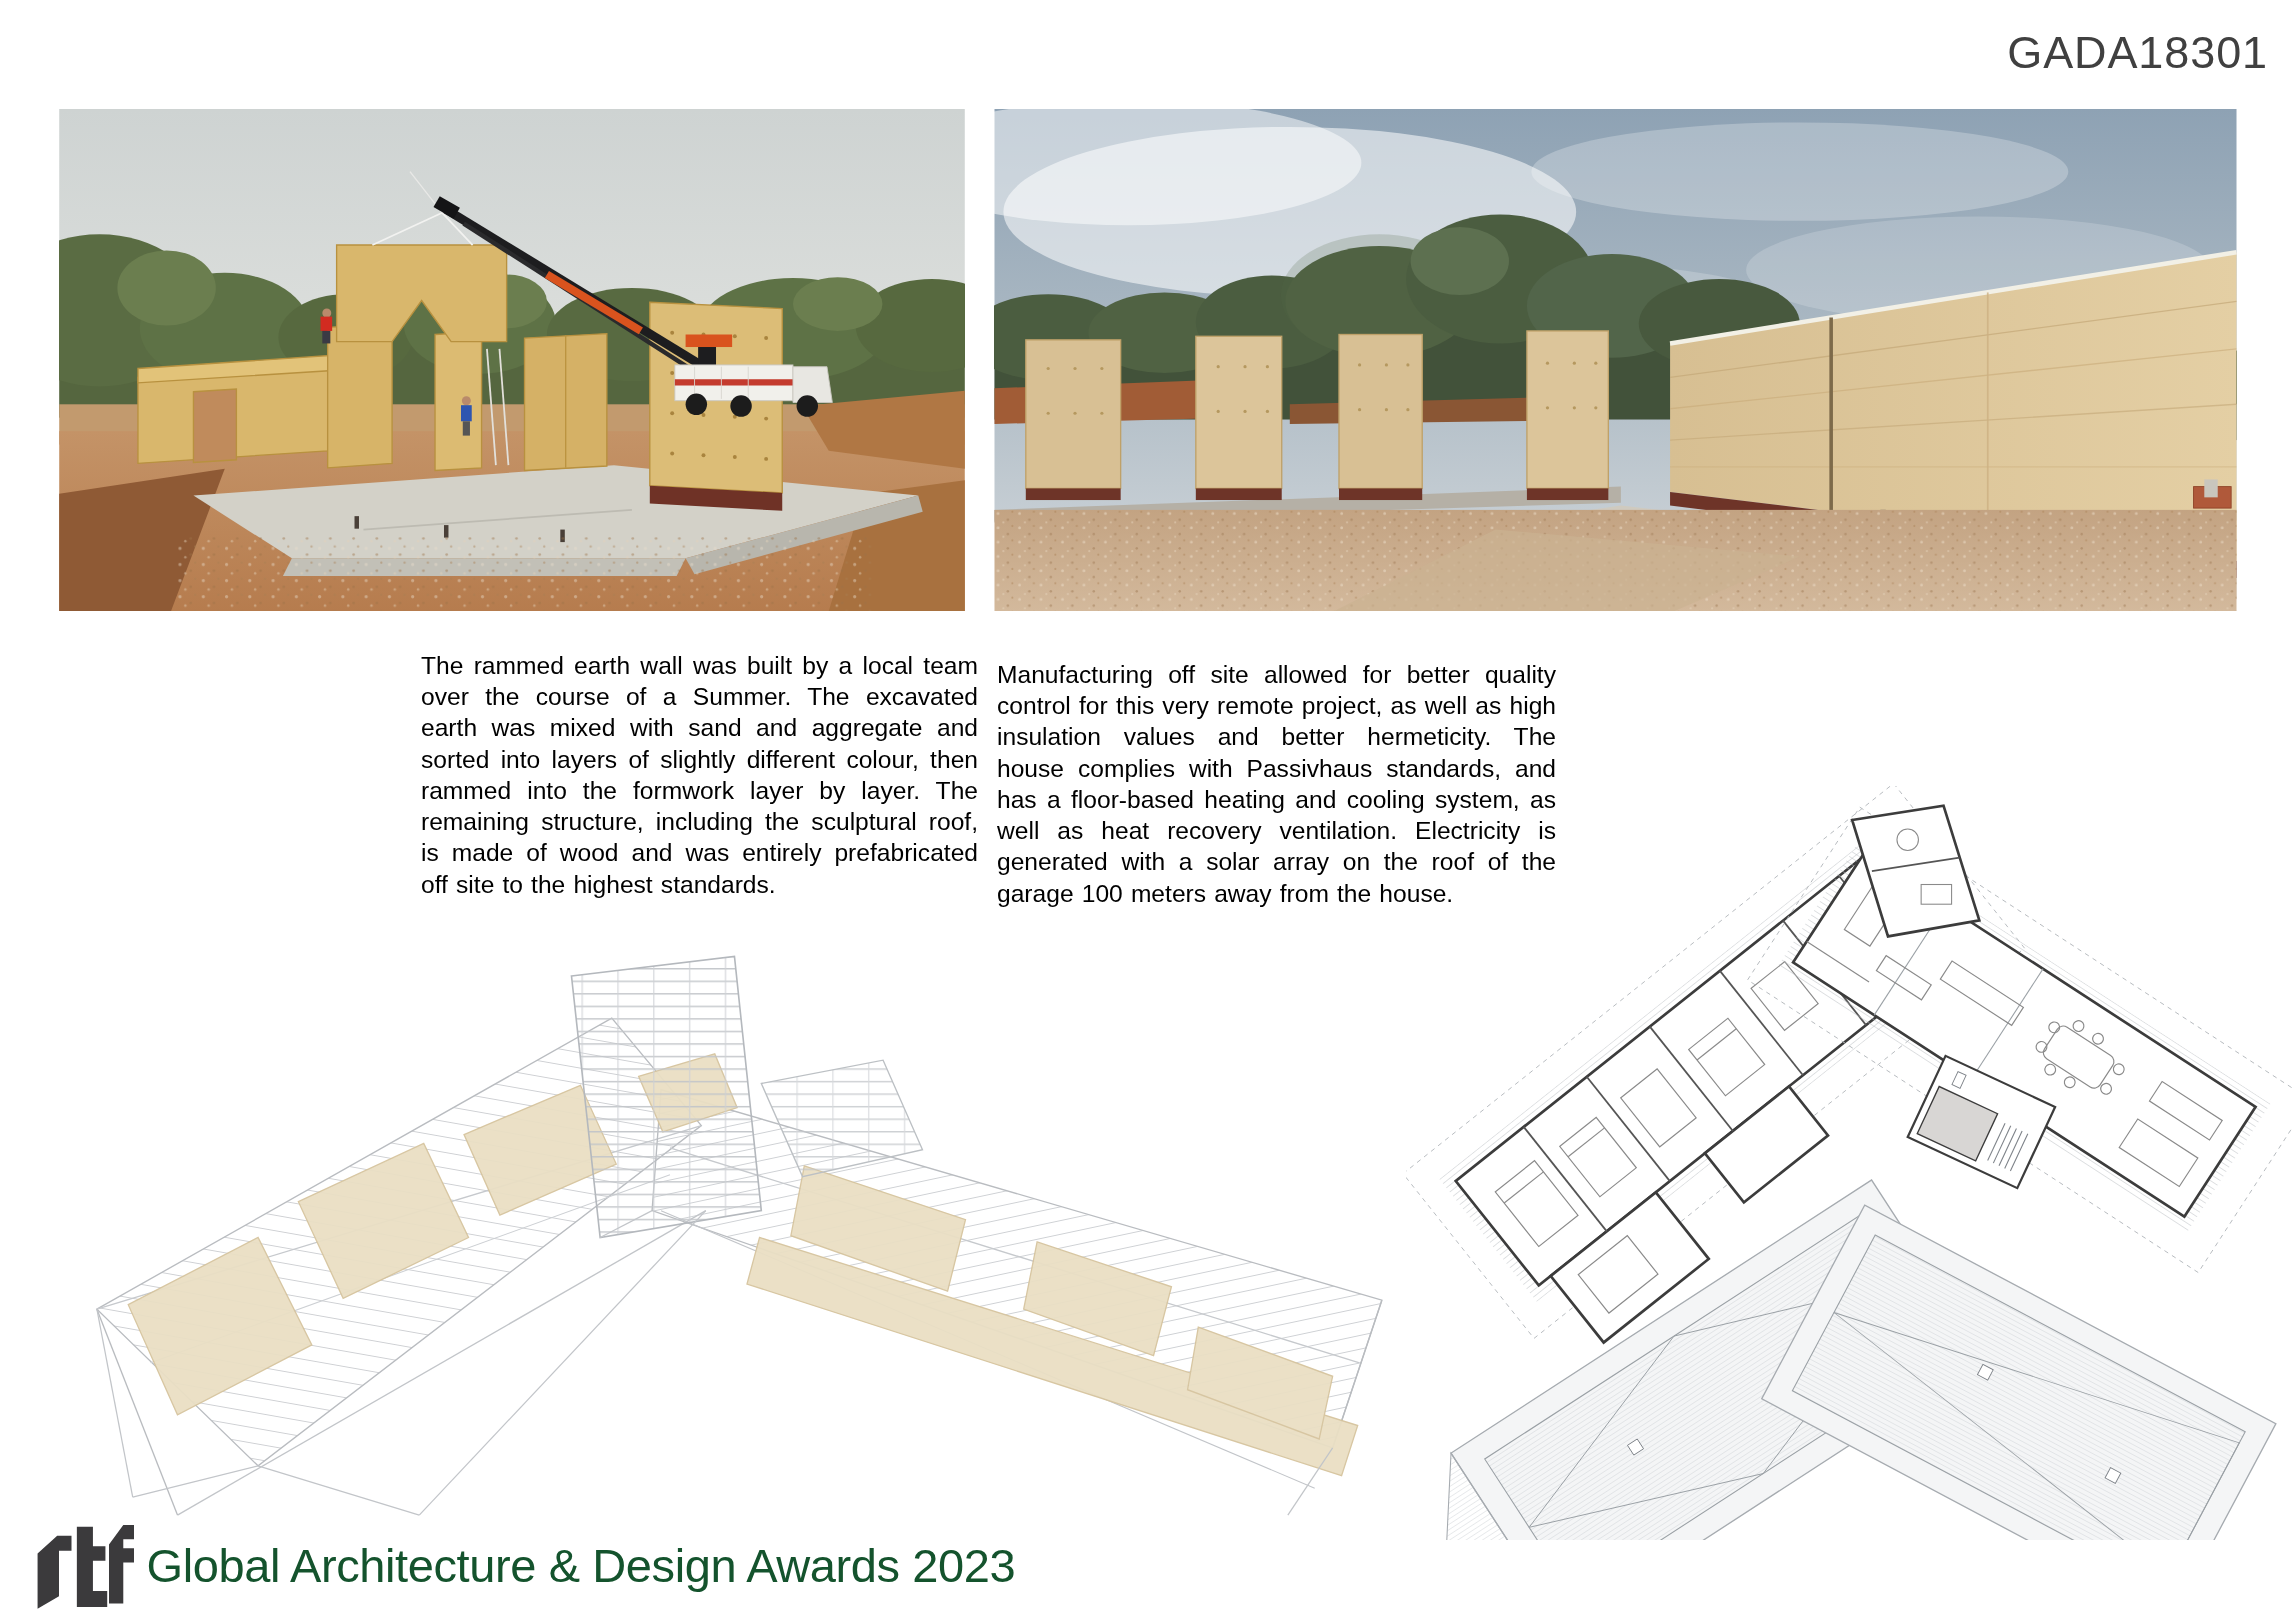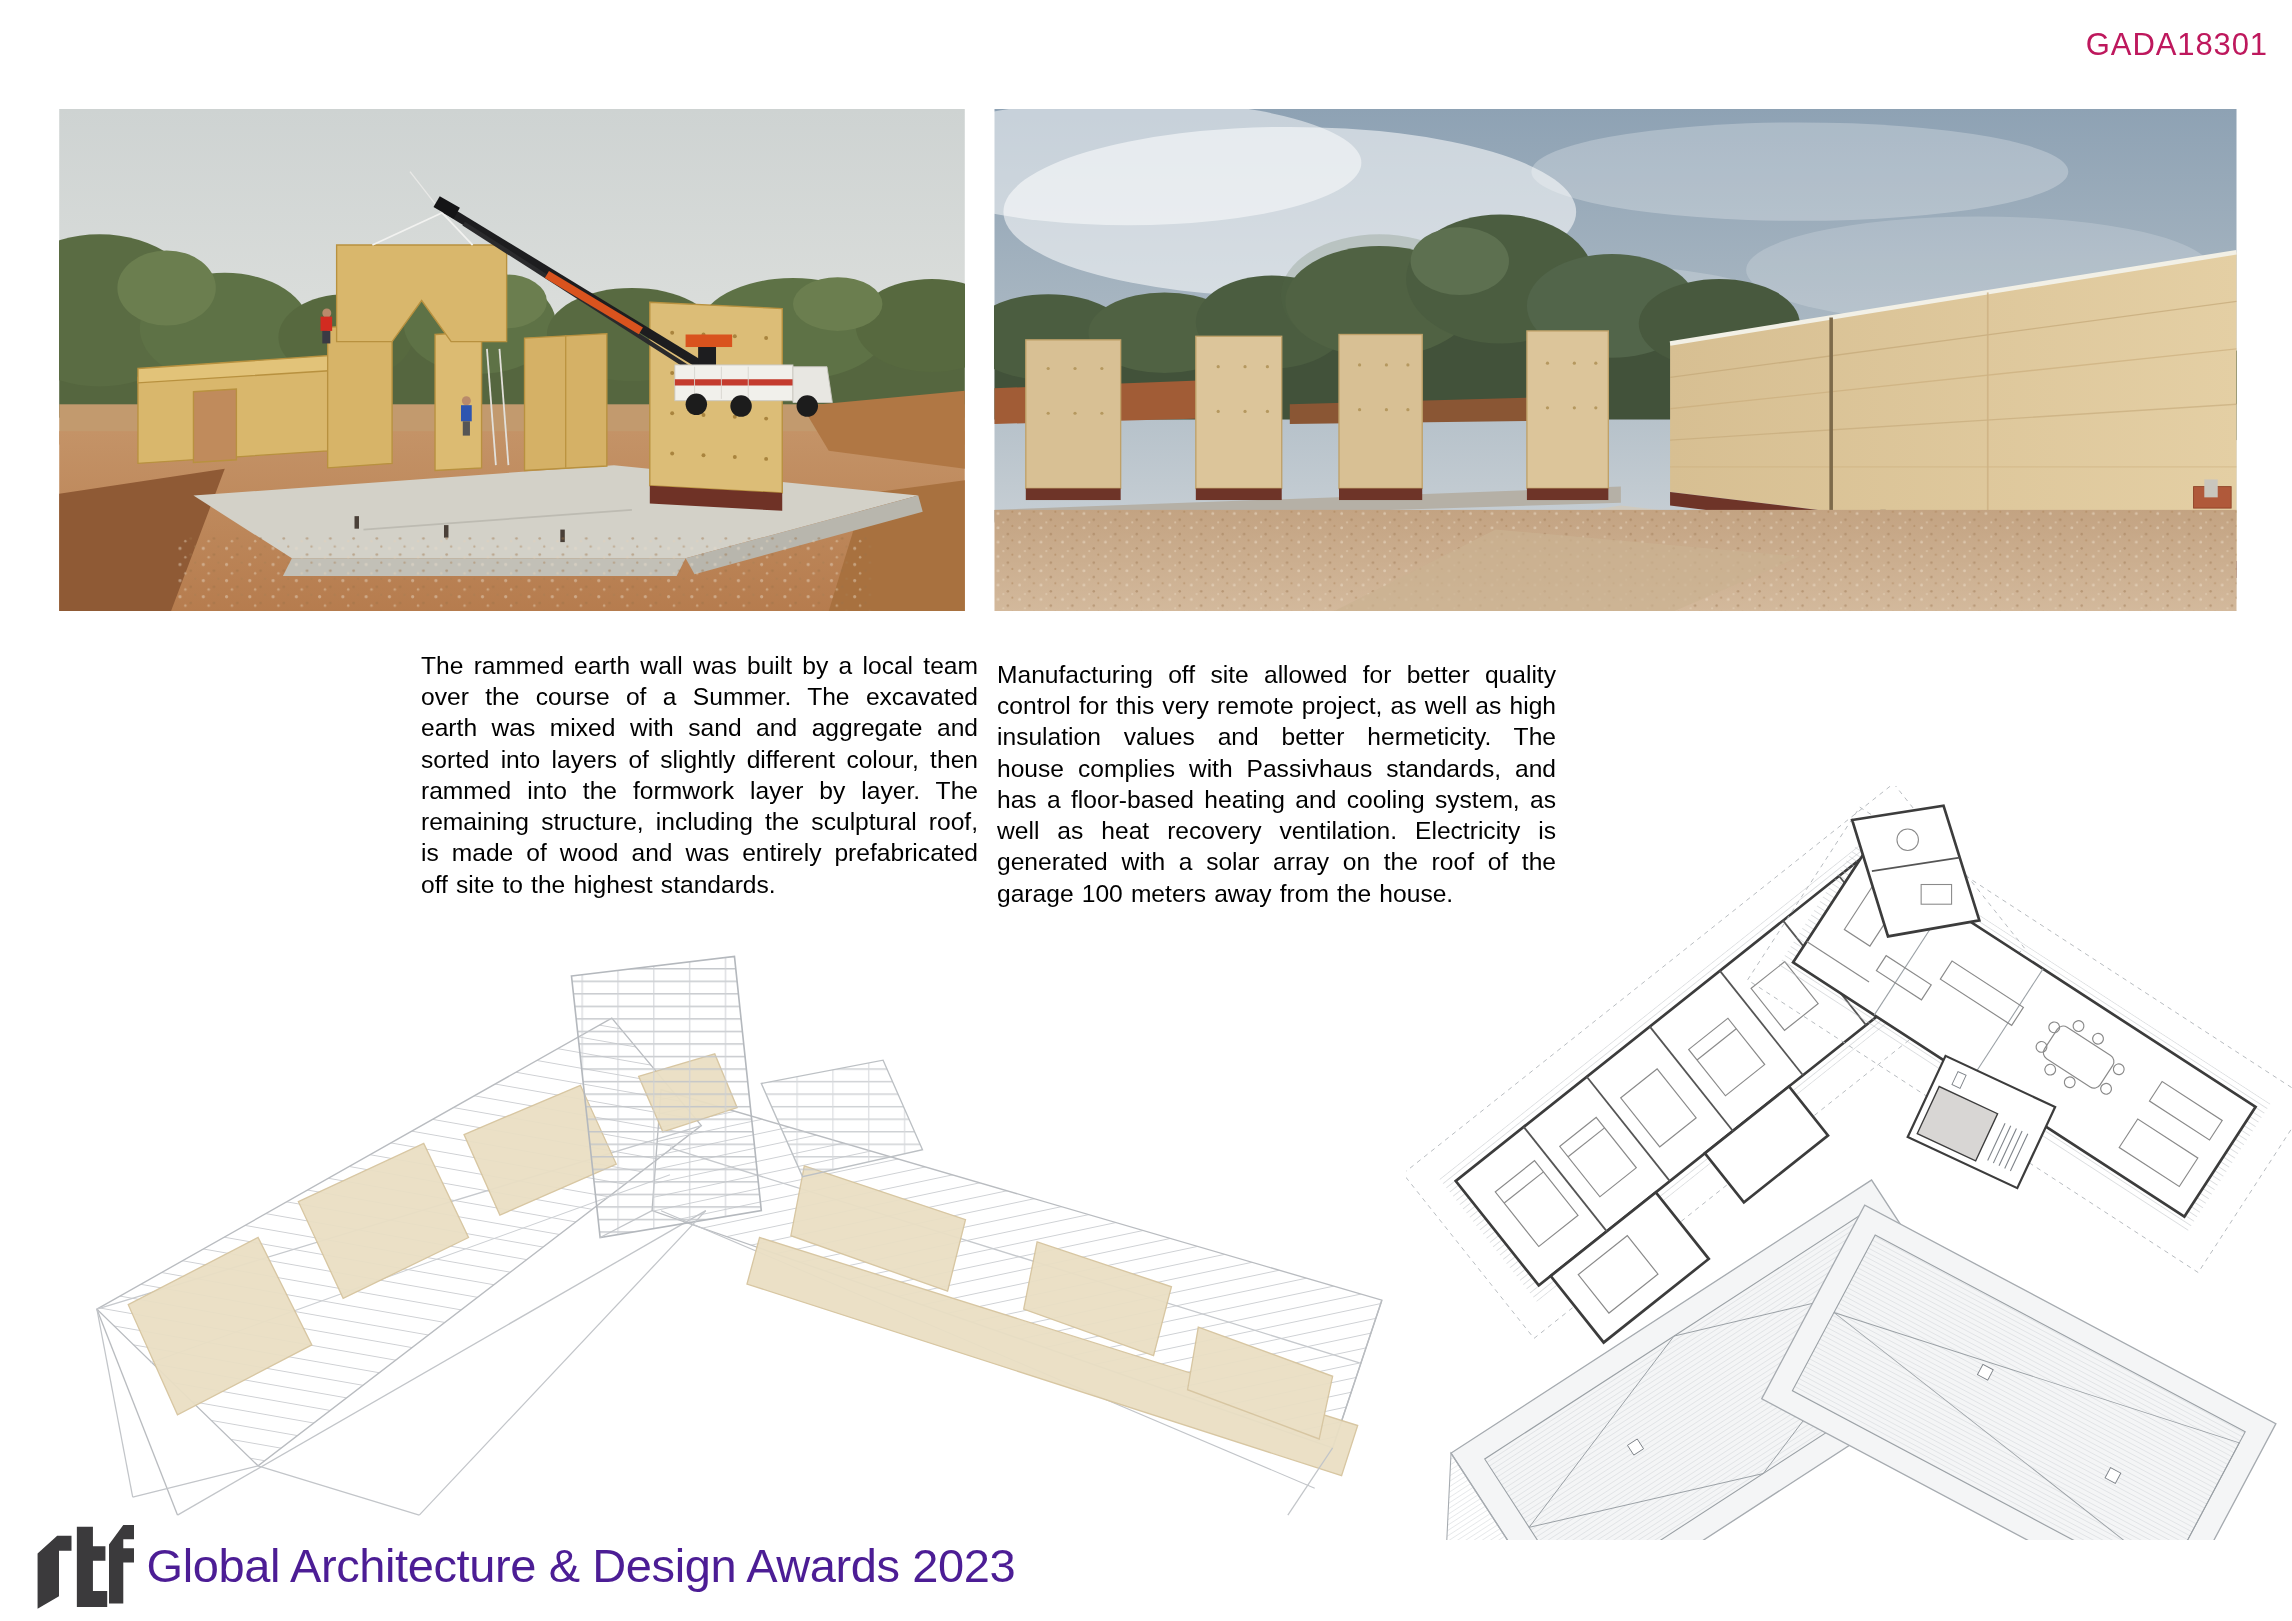--- a/index.html
+++ b/index.html
@@ -1,25 +1,25 @@
 <!DOCTYPE html>
 <html style="font-size:14.3px"><head>
 <meta charset="utf-8">
 <style>
   html,body{margin:0;padding:0;background:#ffffff;}
   #page{position:relative;width:2293px;height:1621px;background:#ffffff;overflow:hidden;
         font-family:"Liberation Sans","DejaVu Sans",sans-serif;}
   .abs{position:absolute;}
-  #gada-code{top:27px;right:25px;font-size:31px;color:#be185d;letter-spacing:0.9px;}
+  #gada-code{top:27px;right:25px;font-size:45px;color:#404040;letter-spacing:0.9px;}
   .photo{border:0;overflow:hidden;}
   .para{font-size:24.6px;line-height:1.27;color:#000000;text-align:justify;word-spacing:1.3px;}
   #para-left{left:421px;top:650px;width:557px;}
   #para-right{left:997px;top:659px;width:559px;}
   #footer{left:34px;top:1519px;height:93px;display:flex;align-items:center;gap:12.5px;}
-  #footer-text{font-size:47px;color:#4c1d95;letter-spacing:-0.4px;font-weight:500;}
+  #footer-text{font-size:47px;color:#14532d;letter-spacing:-0.4px;font-weight:500;}
   svg{display:block;}
 </style>
 </head>
 <body>
 
 <div id="page">
 
   <div id="gada-code" class="abs">GADA18301</div>
 
   <div class="abs photo" style="left:59px;top:109px;width:906px;height:502px;" aria-label="Construction site: crane lifting prefabricated timber wall panels onto concrete slab">

